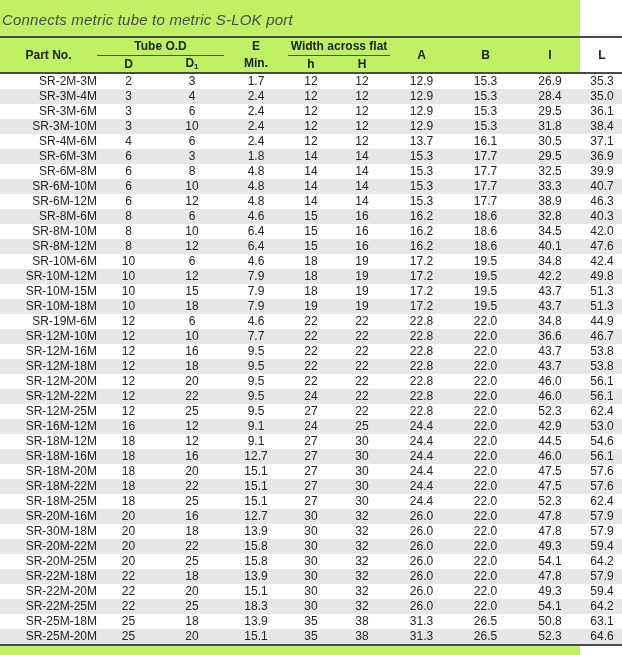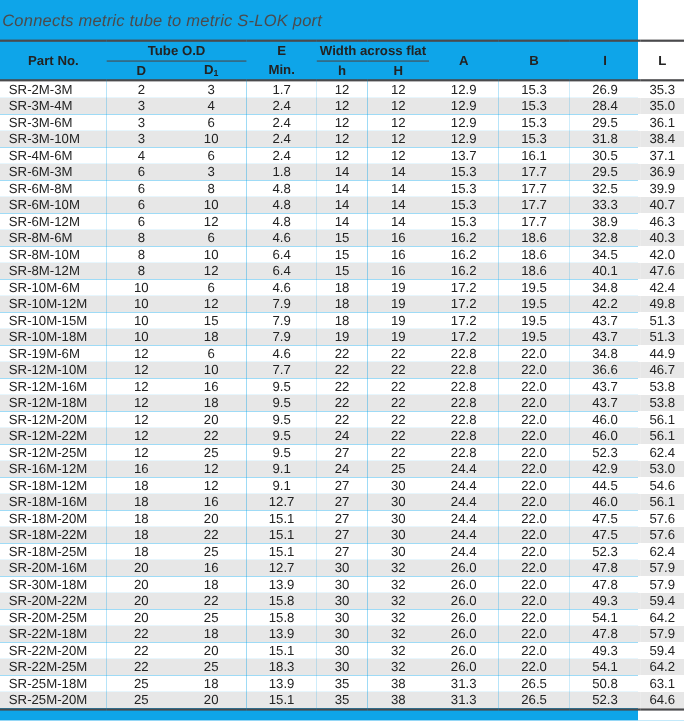--- a/index.html
+++ b/index.html
@@ -10,21 +10,21 @@
   body {
     width: 622px;
     height: 655px;
     overflow: hidden;
     font-family: "Liberation Sans", sans-serif;
     color: #232323;
   }
   .page {
     width: 580px;
     height: 655px;
-    background: #0ea5e9;
+    background: #bef264;
   }
   .title {
     height: 36px;
     box-sizing: border-box;
     display: flex;
     align-items: center;
     padding: 2px 0 0 2px;
     font-size: 15px;
     font-style: italic;
     color: #4b4b4d;
@@ -63,21 +63,21 @@
     font-size: 12px;
     height: 15px;
     line-height: 15px;
     padding: 0;
     text-align: center;
     white-space: nowrap;
     color: #232323;
     overflow: hidden;
   }
   tbody td.part {
-    text-align: left;
+    text-align: right;
     padding-left: 8px;
   }
   tbody tr:nth-child(even) { background: #e7e7e7; }
   tbody tr:nth-child(odd)  { background: #ffffff; }
 </style>
 </head>
 <body>
 
 <div class="page">
 

